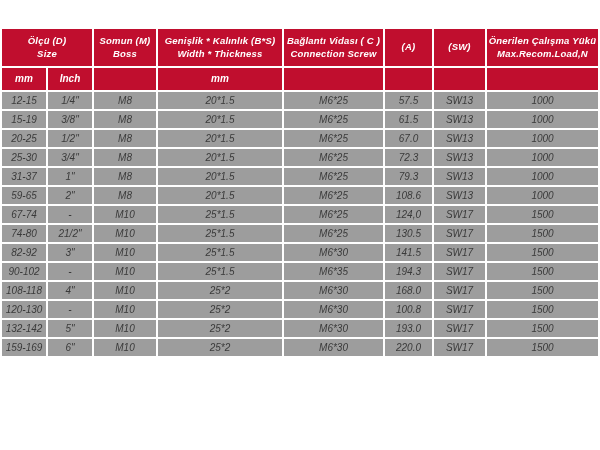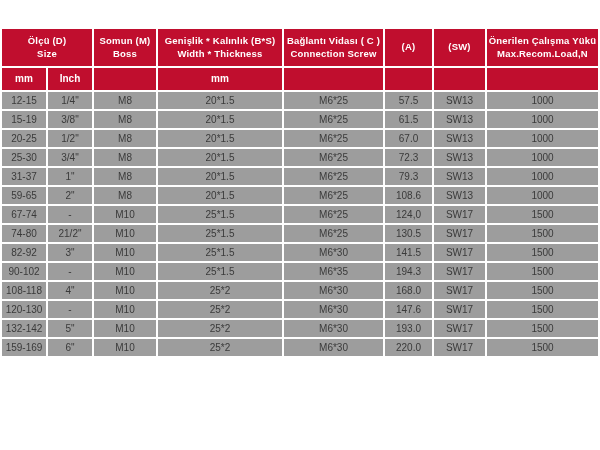--- a/index.html
+++ b/index.html
@@ -8,20 +8,21 @@
     background: #ffffff;
     width: 600px;
     height: 450px;
     font-family: "Liberation Sans", sans-serif;
   }
   .page {
     width: 600px;
     height: 450px;
     background: #ffffff;
     overflow: hidden;
+    font-style: italic;
   }
   table.spec-table {
     border-collapse: separate;
     border-spacing: 2px;
     width: 600px;
     margin-top: 27px;
     table-layout: fixed;
   }
   table.spec-table th {
     background: #c00e2e;
@@ -214,21 +215,21 @@
     <td>168.0</td>
     <td>SW17</td>
     <td>1500</td>
   </tr>
         <tr>
     <td>120-130</td>
     <td>-</td>
     <td>M10</td>
     <td>25*2</td>
     <td>M6*30</td>
-    <td>147.6</td>
+    <td>100.8</td>
     <td>SW17</td>
     <td>1500</td>
   </tr>
         <tr>
     <td>132-142</td>
     <td>5"</td>
     <td>M10</td>
     <td>25*2</td>
     <td>M6*30</td>
     <td>193.0</td>

